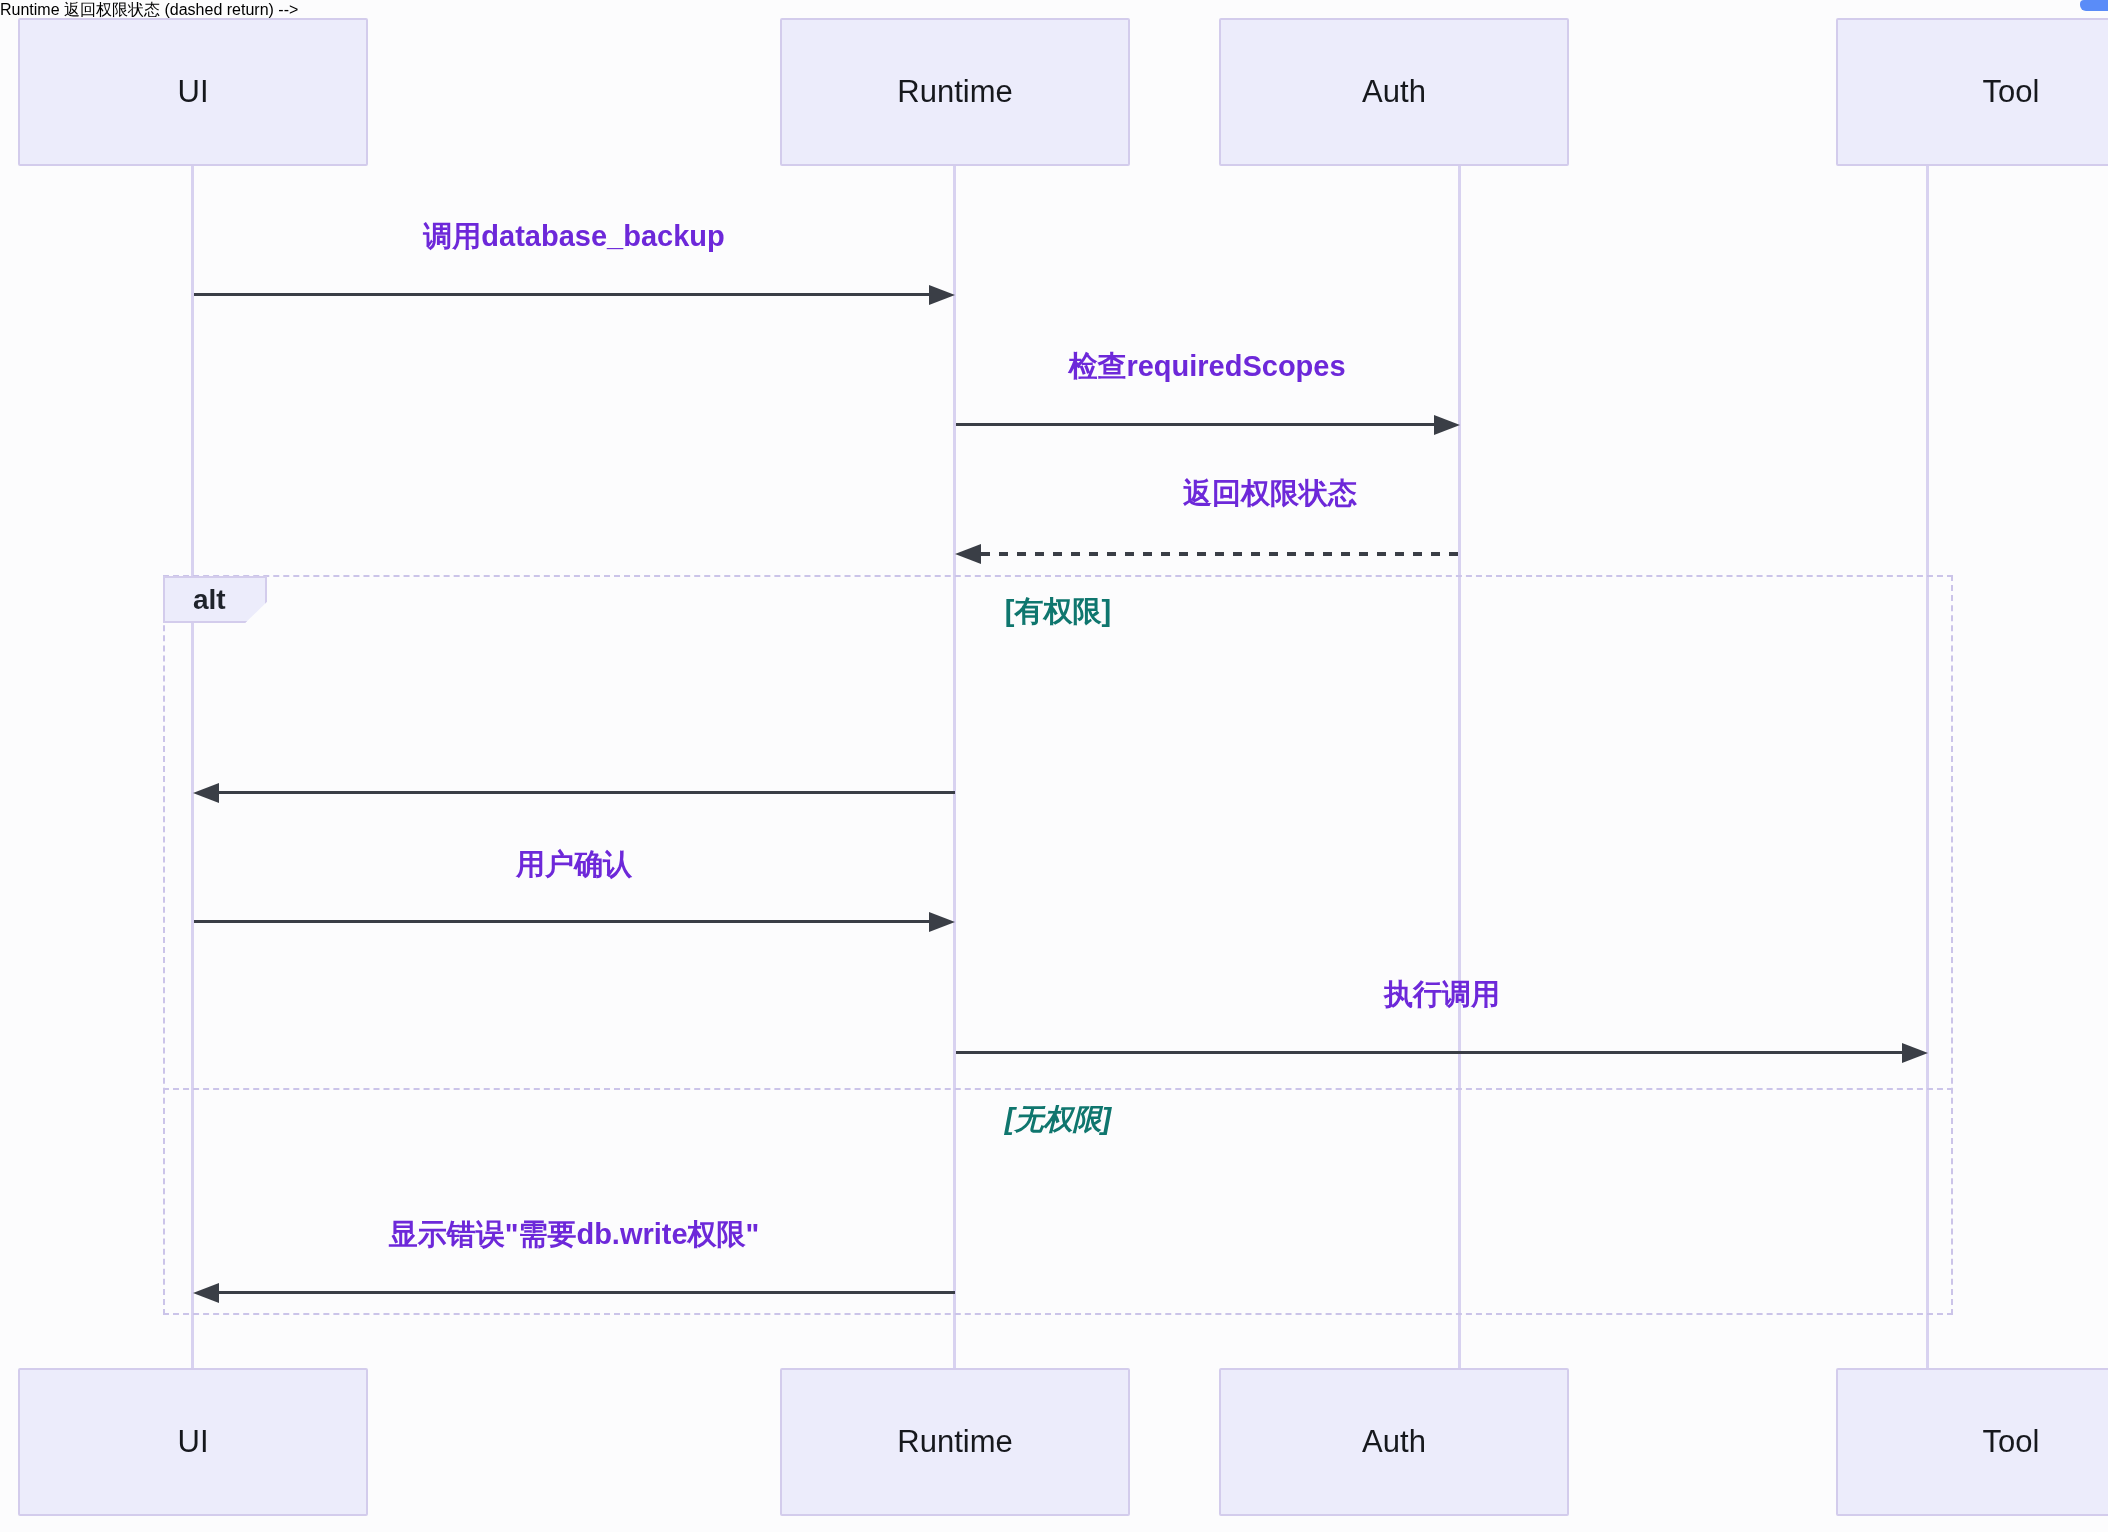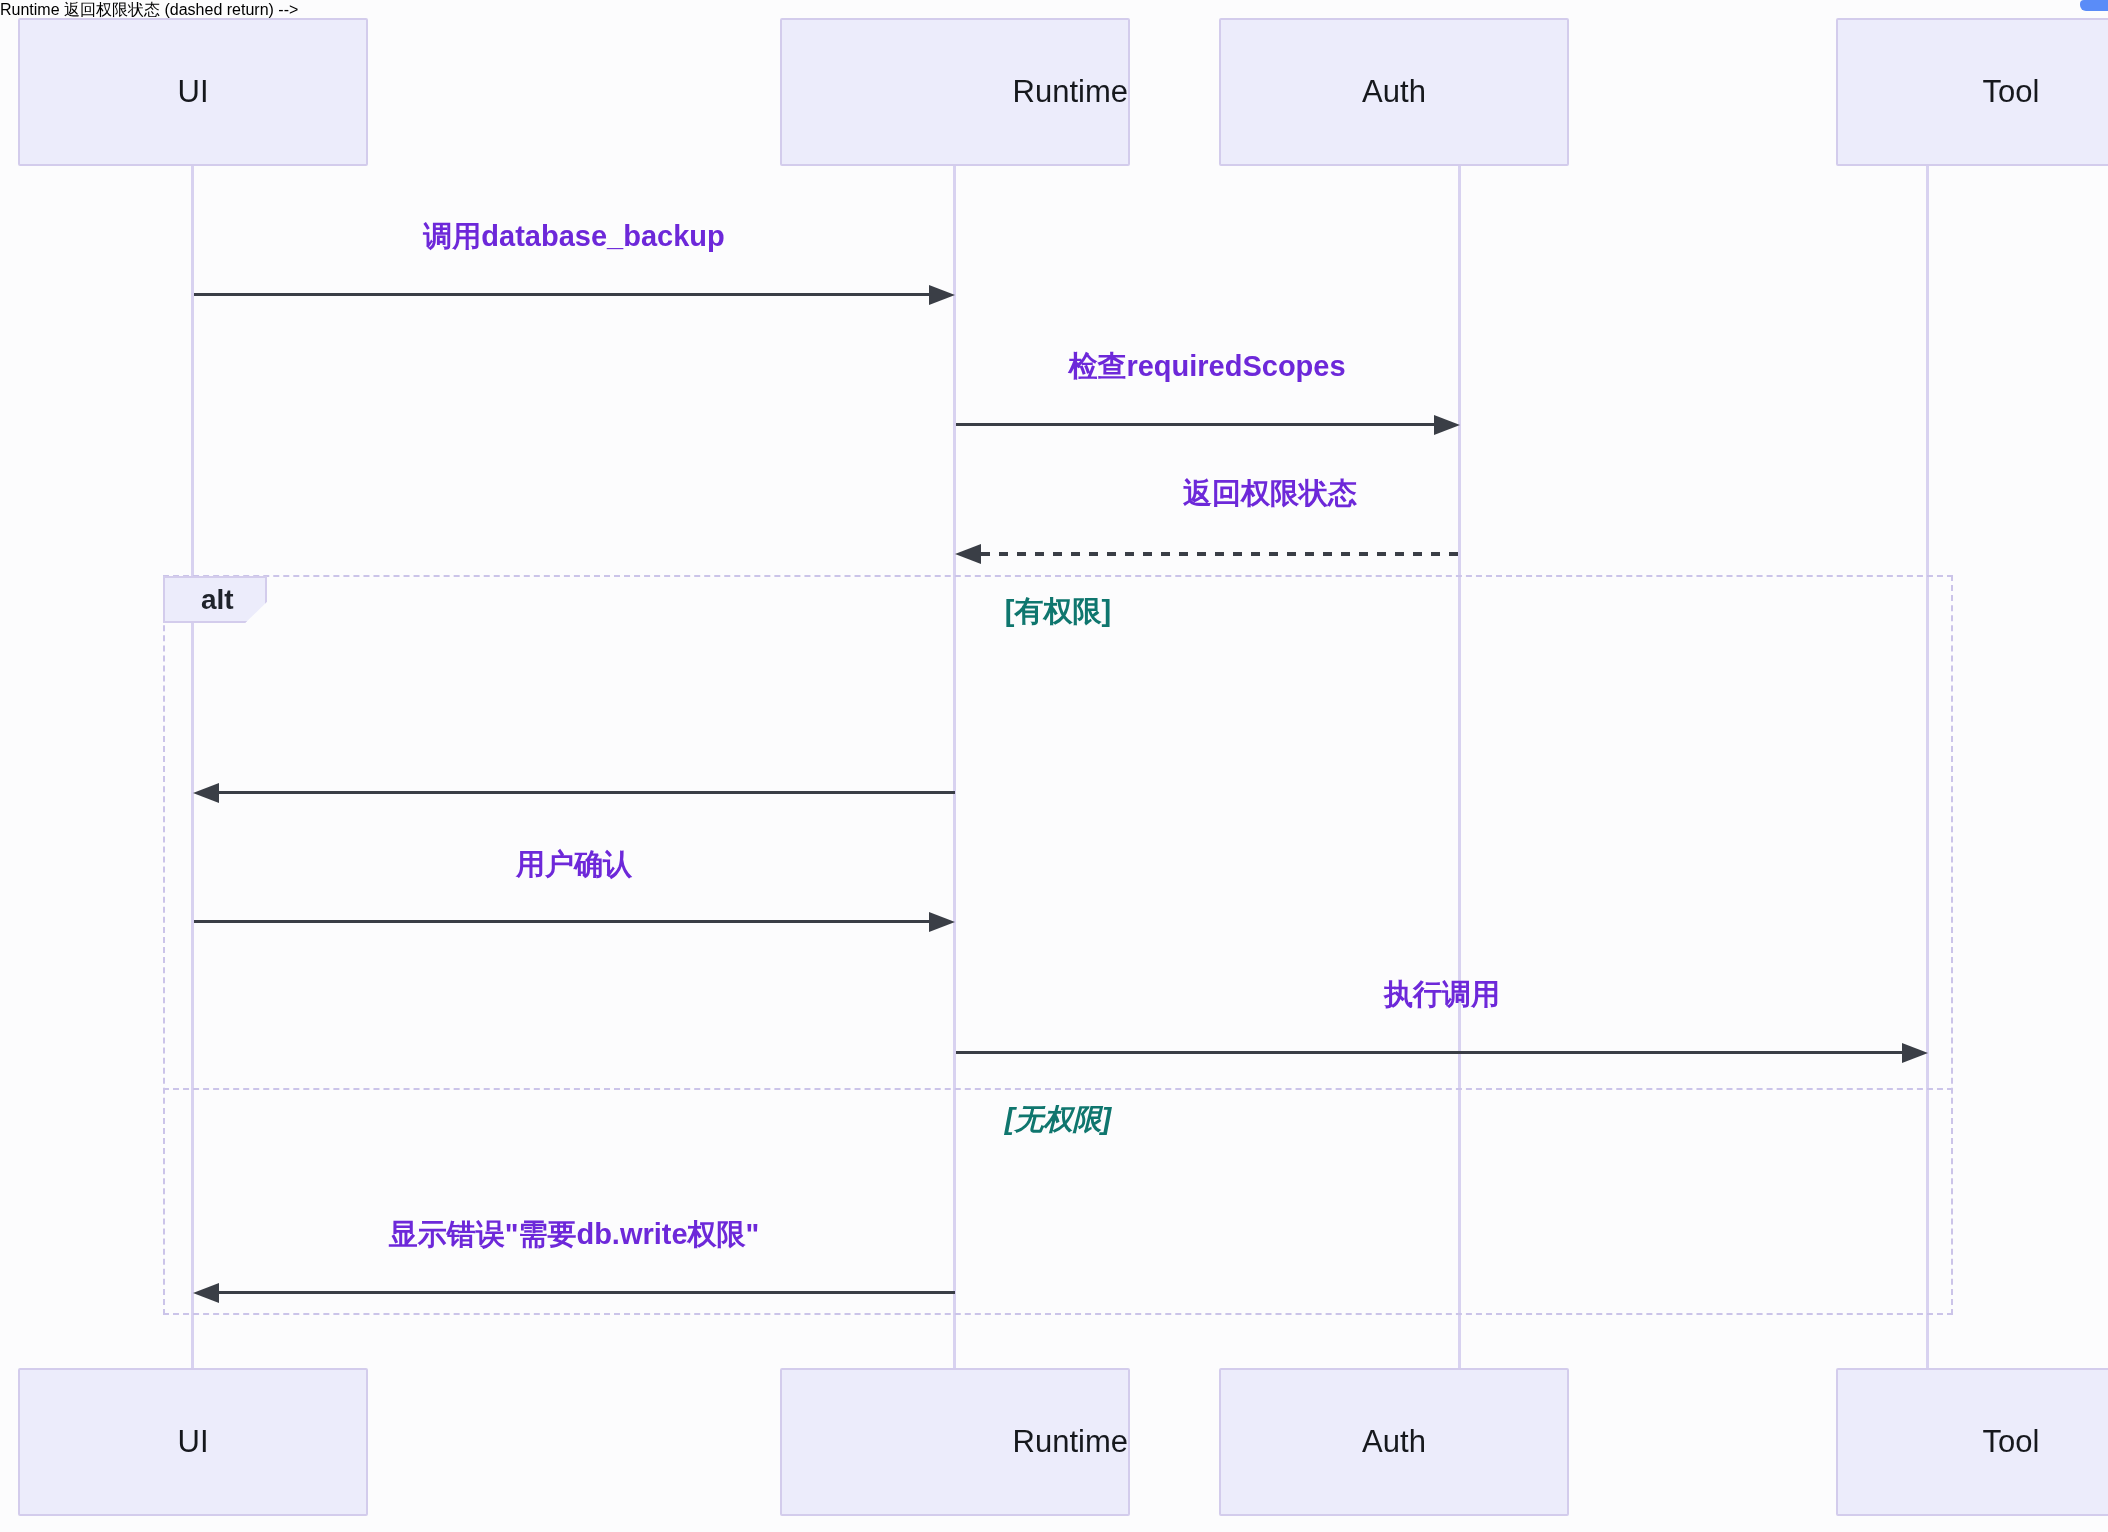--- a/index.html
+++ b/index.html
@@ -25,21 +25,21 @@
     box-sizing: border-box;
     display: flex;
     align-items: center;
     justify-content: center;
     font-size: 31px;
     color: #16181D;
   }
   .row-top    { top: 18px; }
   .row-bottom { top: 1368px; }
   .px-ui      { left: 18px; }
-  .px-runtime { left: 780px; justify-content: flex-end; }
+  .px-runtime { left: 780px; }
   .px-auth    { left: 1219px; }
   .px-tool    { left: 1836px; }
 
   
   .lifeline {
     position: absolute;
     top: 166px;
     width: 3px;
     height: 1202px;
     background: #D8D2F0;
@@ -105,21 +105,21 @@
     left: 163px;
     top: 576px;
     width: 104px;
     height: 47px;
     background: #ECECFB;
     border: 2px solid #D3CCEC;
     box-sizing: border-box;
     clip-path: polygon(0 0, 100% 0, 100% 55%, 79% 100%, 0 100%);
     display: flex;
     align-items: center;
-    padding-left: 36px;
+    padding-left: 28px;
     font-size: 28px;
     font-weight: 600;
     color: #1F232B;
   }
   .cond-label {
     position: absolute;
     transform: translate(-50%, -50%);
     white-space: nowrap;
     font-size: 29px;
     font-weight: 700;

